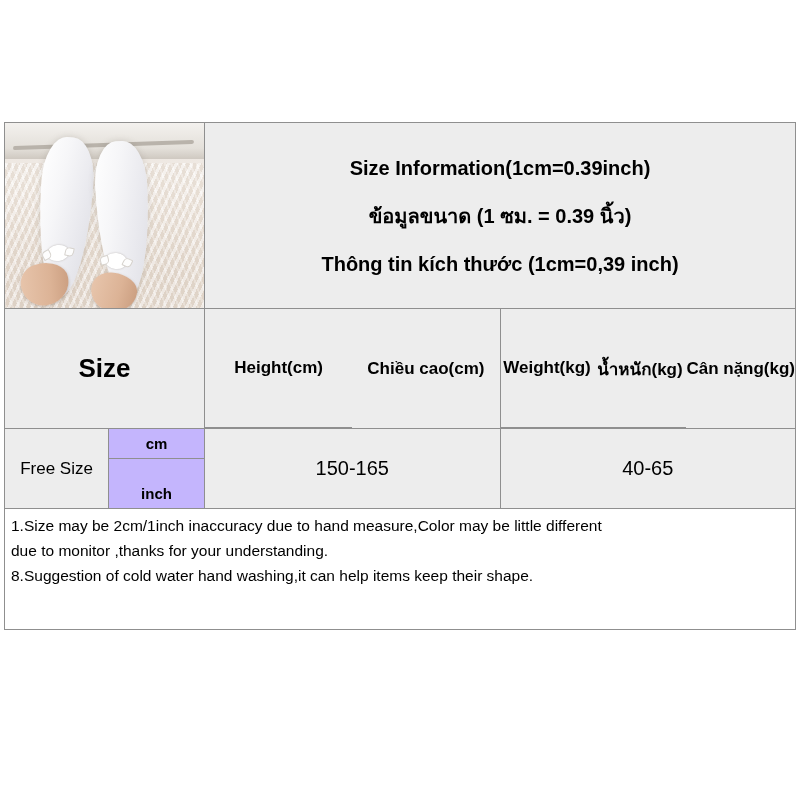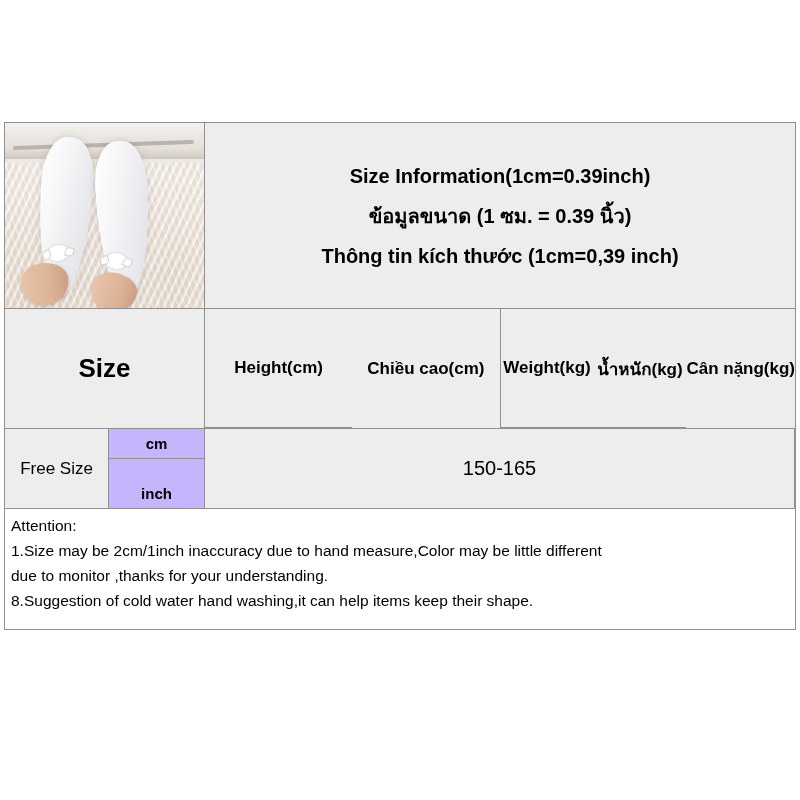--- a/index.html
+++ b/index.html
@@ -145,21 +145,21 @@
 
   .title-cell {
     flex: 1 1 auto;
     border-bottom: 1px solid #8f8f8f;
     box-sizing: border-box;
     background: #ededed;
     display: flex;
     flex-direction: column;
     align-items: center;
     justify-content: center;
-    gap: 12px;
+    gap: 20px;
     padding: 6px 10px;
   }
   .title-line {
     color: #000000;
     font-weight: bold;
     font-size: 20px;
     line-height: 28px;
     text-align: center;
     white-space: nowrap;
   }
@@ -316,23 +316,23 @@
       </div>
     </div>
 
     <div class="data-row">
       <div class="free-size-cell">Free Size</div>
       <div class="unit-cell">
         <div class="unit">cm</div>
         <div class="unit">inch</div>
       </div>
       <div class="value-cell mid">150-165</div>
+      <div class="value-cell">40-65</div>
     </div>
 
     <div class="attention">
-      <div class="att-line">Attention:</div>
       <div class="att-line">1.Size may be 2cm/1inch inaccuracy due to hand measure,Color may be little different</div>
       <div class="att-line">due to monitor ,thanks for your understanding.</div>
       <div class="att-line">8.Suggestion of cold water hand washing,it can help items keep their shape.</div>
     </div>
 
   </div>
 </div>
 
 </body></html>

